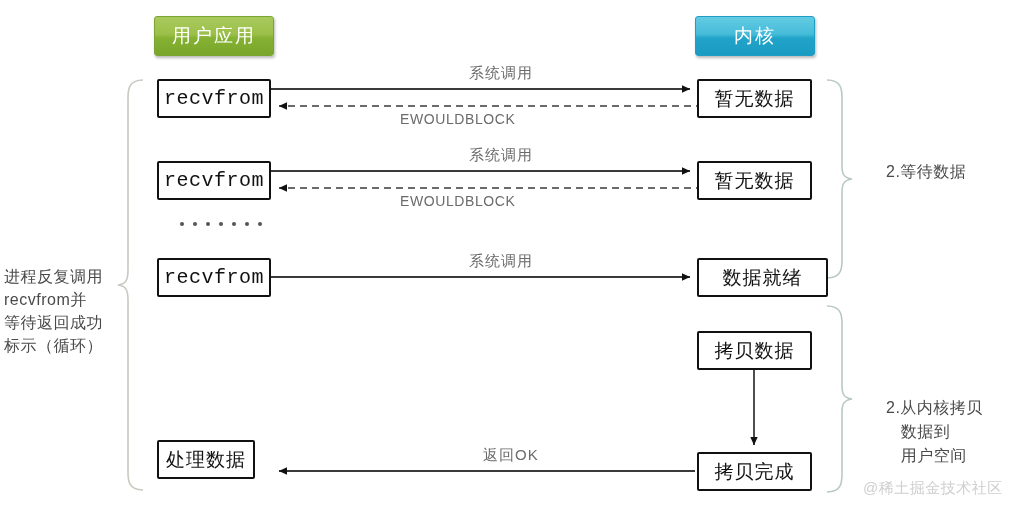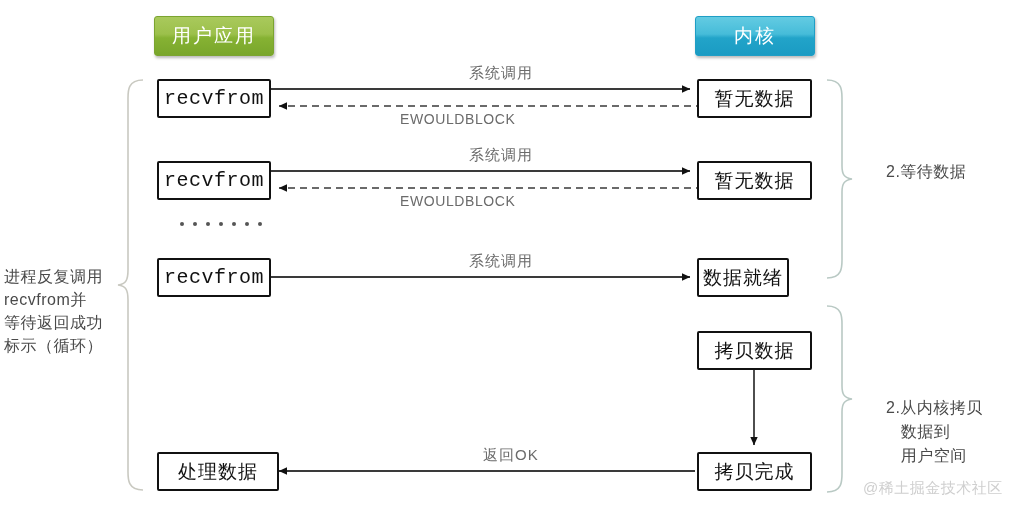--- a/index.html
+++ b/index.html
@@ -183,31 +183,31 @@
 
   <div class="node node-mono" style="left:157px; top:79px; width:114px; height:39px;">
     <span>recvfrom</span>
   </div>
   <div class="node node-mono" style="left:157px; top:161px; width:114px; height:39px;">
     <span>recvfrom</span>
   </div>
   <div class="node node-mono" style="left:157px; top:258px; width:114px; height:39px;">
     <span>recvfrom</span>
   </div>
-  <div class="node node-cn" style="left:157px; top:452px; width:122px; height:39px;">
+  <div class="node node-cn" style="left:157px; top:440px; width:98px; height:39px;">
     <span>处理数据</span>
   </div>
 
   <div class="node node-cn" style="left:697px; top:79px; width:115px; height:39px;">
     <span>暂无数据</span>
   </div>
   <div class="node node-cn" style="left:697px; top:161px; width:115px; height:39px;">
     <span>暂无数据</span>
   </div>
-  <div class="node node-cn" style="left:697px; top:258px; width:92px; height:39px;font-family:Liberation Mono, monospace;">
+  <div class="node node-cn" style="left:697px; top:258px; width:131px; height:39px;font-family:Liberation Mono, monospace;">
     <span>数据就绪</span>
   </div>
   <div class="node node-cn" style="left:697px; top:315px; width:115px; height:39px;margin-top:16px;">
     <span>拷贝数据</span>
   </div>
   <div class="node node-cn" style="left:697px; top:452px; width:115px; height:39px;">
     <span>拷贝完成</span>
   </div>
 
   <div class="edge-label label-cn" style="left:424px; top:64px;">系统调用</div>

